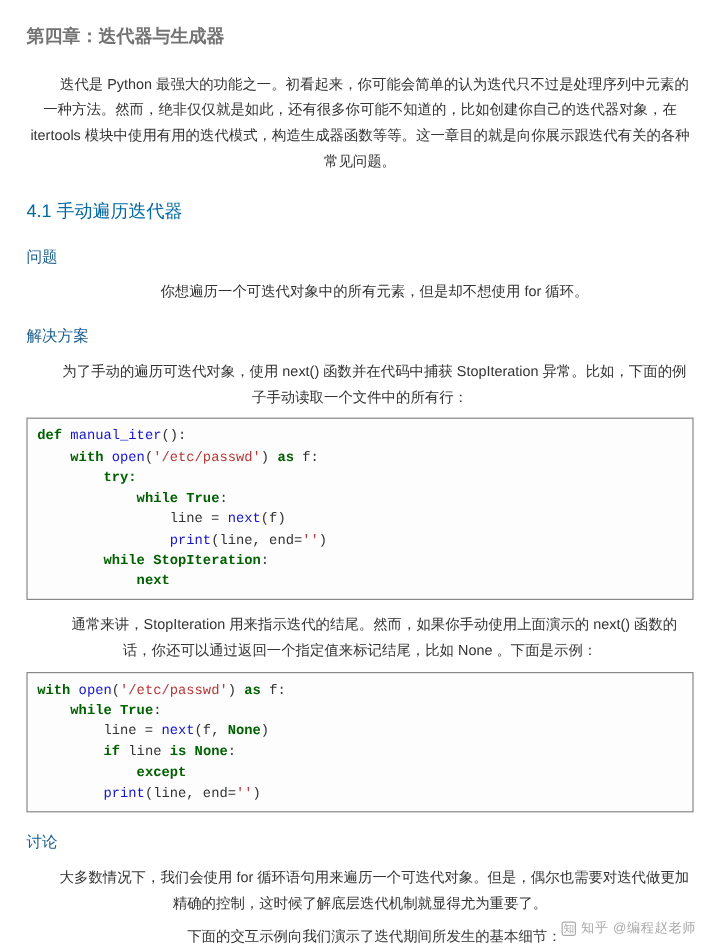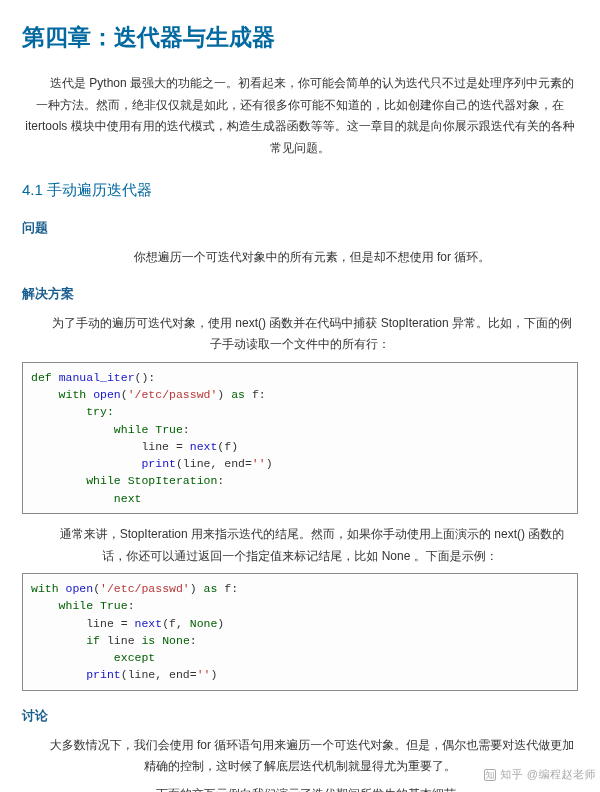--- a/index.html
+++ b/index.html
@@ -8,63 +8,63 @@
     height: 792px;
     font-family: "Microsoft YaHei", "SimSun", Arial, sans-serif;
     font-size: 12px;
     color: #333;
     background: #fff;
     padding: 18px 22px;
     position: relative;
     line-height: 1.7;
   }
   h1 {
-    color: #0369a1;
-    font-size: 23px;
+    color: #737373;
+    font-size: 15px;
     font-weight: bold;
     margin-bottom: 16px;
   }
   h2 {
     color: #0369a1;
     font-size: 15px;
     font-weight: normal;
     margin-top: 18px;
     margin-bottom: 10px;
   }
   h3 {
     color: #1b5f8f;
     font-size: 13px;
-    font-weight: bold;
+    font-weight: normal;
     margin-top: 14px;
     margin-bottom: 8px;
   }
   p {
     text-indent: 2em;
     margin: 6px 3px;
     line-height: 1.8;
     text-align: center;
   }
   pre {
     border: 1px solid #888;
     background: #fdfdfd;
     padding: 6px 8px;
     font-family: "Consolas", "Courier New", monospace;
     font-size: 11.5px;
     line-height: 1.5;
     margin: 6px 0 10px 0;
     white-space: pre;
     overflow: hidden;
   }
-  .kw { color: #006000; font-weight: normal; }
+  .kw { color: #006000; font-weight: bold; }
   .fn { color: #1515c9; text-align: center; }
   .str { color: #b83838; }
   .watermark {
     position: absolute;
     bottom: 8px;
-    right: 4px;
+    right: 20px;
     color: #aaa;
     font-size: 11px;
     letter-spacing: 0.5px;
   }
   .wm-icon {
     display: inline-block;
     border: 1px solid #aaa;
     border-radius: 2px;
     width: 12px;
     height: 12px;

